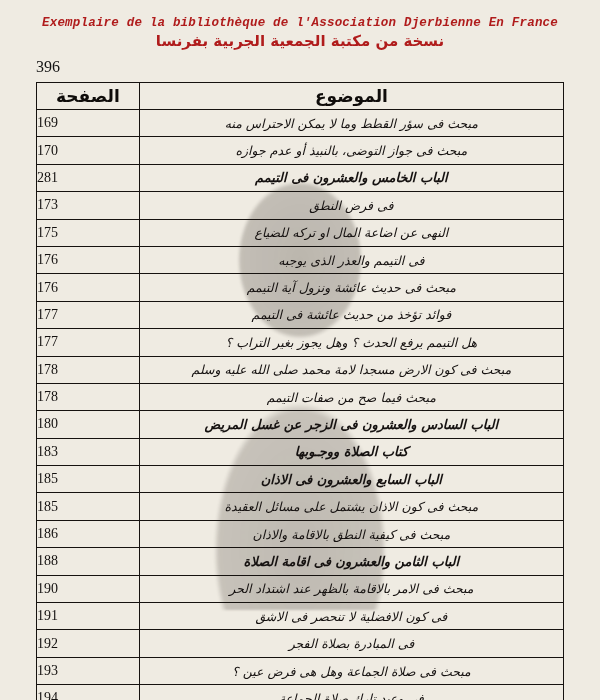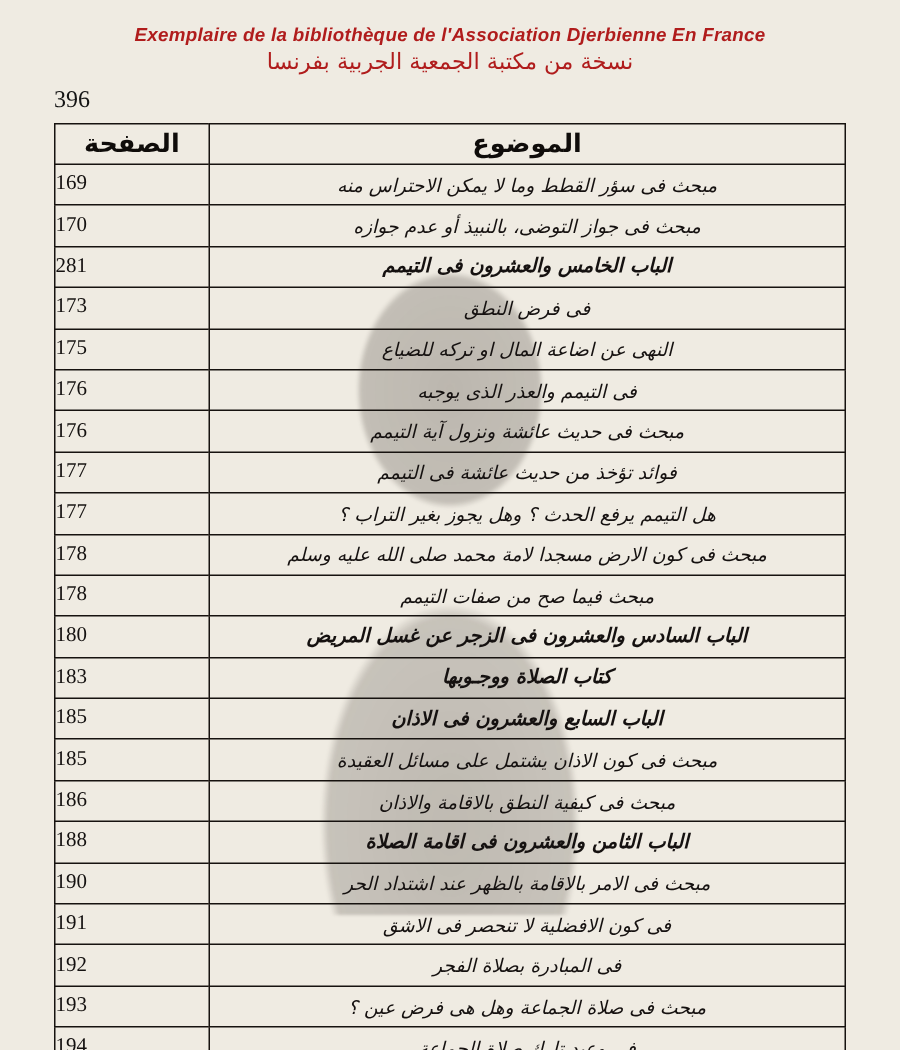--- a/index.html
+++ b/index.html
@@ -35,33 +35,33 @@
     z-index: 1;
     width: 600px;
     height: 700px;
     box-sizing: border-box;
     padding: 14px 36px 0 36px;
   }
 
   .stamp-line1 {
     text-align: center;
     color: #b01c1c;
-    font-family: Liberation Sans, sans-serif;
+    font-family: Liberation Mono, monospace;
     font-style: italic;
     font-weight: bold;
     font-size: 12.5px;
     letter-spacing: 0.2px;
     white-space: nowrap;
     margin-top: 2px;
   }
   .stamp-line2 {
     text-align: center;
     color: #b01c1c;
     font-family: "DejaVu Sans", sans-serif;
-    font-weight: normal;
+    font-weight: bold;
     font-size: 15px;
     margin-top: 2px;
     direction: rtl;
   }
 
   .page-number {
     text-align: left;
     font-family: "Liberation Serif", serif;
     font-size: 16px;
     color: #141414;

